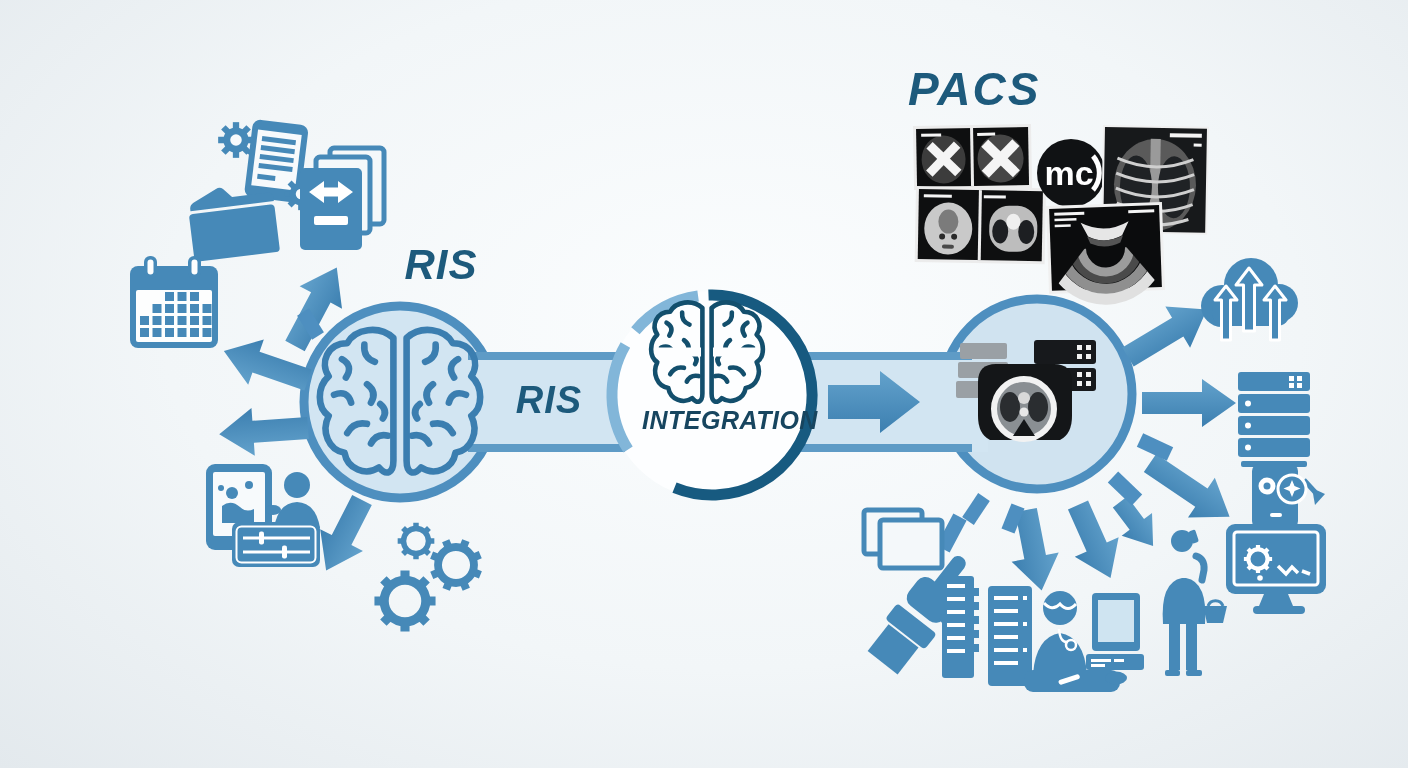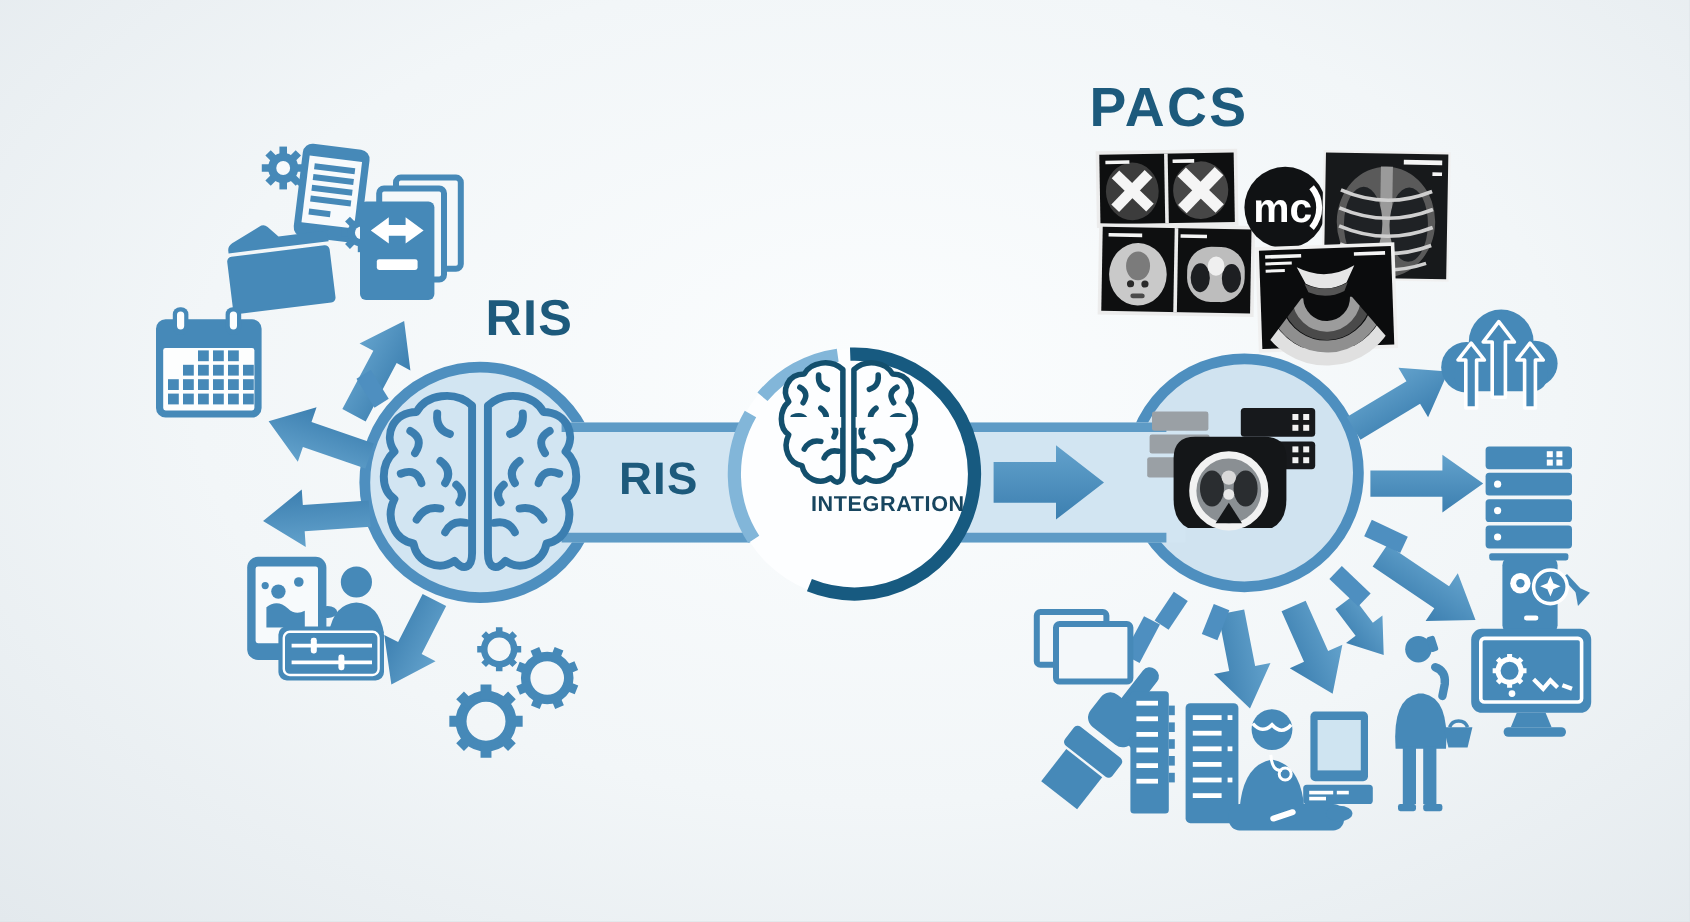--- a/index.html
+++ b/index.html
@@ -2,24 +2,24 @@
 <html><head>
 <meta charset="utf-8">
 <style>
   html,body{margin:0;padding:0;background:#dfe5e9;}
   .stage{
     position:relative;width:1408px;height:768px;overflow:hidden;
     background:radial-gradient(ellipse at 52% 42%, #fbfdfe 0%, #f2f6f8 55%, #e3e9ed 100%);
     font-family:"Liberation Sans", sans-serif;
   }
   .stage svg{position:absolute;left:0;top:0;}
-  .lbl{position:absolute;font-weight:bold;color:#1d5a7c;}
+  .lbl{position:absolute;font-weight:bold;color:#1d5a7c;font-style:italic;}
   .lbl-ris-title{left:396px;top:241px;width:90px;font-size:42px;text-align:center;letter-spacing:1px;}
   .lbl-pipe-ris{left:503px;top:379px;width:92px;font-size:38px;text-align:center;letter-spacing:1px;}
-  .lbl-hub{left:604px;top:406px;width:200px;text-align:right;font-size:18px;line-height:28px;color:#17455f;letter-spacing:.5px;}
+  .lbl-hub{left:630px;top:406px;width:200px;text-align:center;font-size:25px;line-height:28px;color:#17455f;letter-spacing:.5px;}
   .lbl-pacs{left:908px;top:62px;font-size:46px;letter-spacing:2px;}
 </style>
 </head>
 <body>
 
 <div class="stage">
 
 <svg width="1408" height="768" viewBox="0 0 1408 768">
   <defs>
     <linearGradient id="ag" x1="0" y1="0" x2="0" y2="1">

